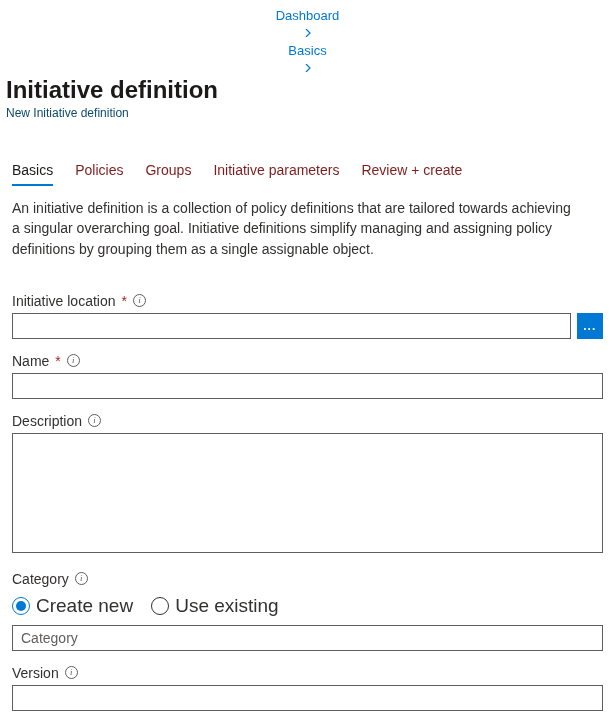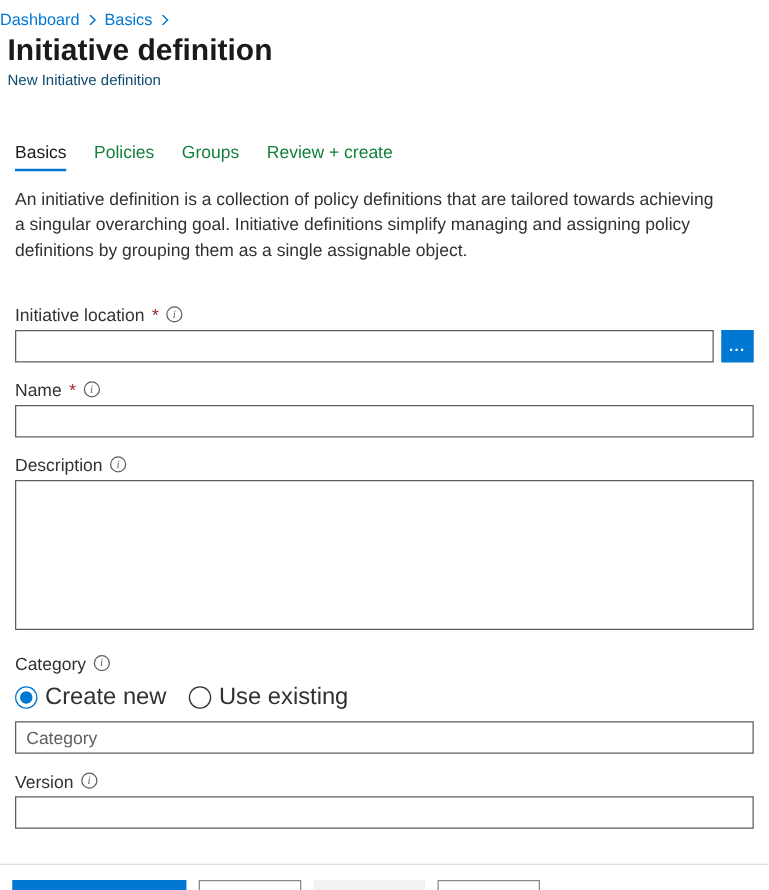--- a/index.html
+++ b/index.html
@@ -1,28 +1,28 @@
 <!DOCTYPE html>
 <html><head>
 <meta charset="utf-8">
 <style>
   * { box-sizing: border-box; margin: 0; padding: 0; font-family: "Segoe UI", Arial, sans-serif; }
   body { background: #fff; color: #323130; width: 615px; }
 
-  .crumbs { display:flex; align-items:center; gap:6px; padding:8px 0 2px; font-size:13px; }
+  .crumbs { display:flex; align-items:center; gap:6px; padding:8px 22px 2px; font-size:13px;flex-direction:column; }
   .crumbs a { color:#0078d4; text-decoration:none; }
   .crumbs .chev { color:#0078d4; width:8px; height:8px; display:inline-block; }
   .crumbs .chev svg { width:8px; height:8px; display:block; }
 
   .title-block { padding: 0 6px 8px; }
   h1 { font-size:24px; font-weight:600; color:#1b1a19; margin-top:2px; }
   .subtitle { font-size:12px; color:#0c4a6e; margin-top:2px; }
 
   .tabs { display:flex; gap:22px; padding:28px 12px 0; border-bottom:0; font-size:14px; }
-  .tab { color:#15803d; padding:6px 0 8px; cursor:pointer; position:relative; }
+  .tab { color:#7f1d1d; padding:6px 0 8px; cursor:pointer; position:relative; }
   .tab.active { color:#1b1a19; }
   .tab.active::after { content:""; position:absolute; left:0; right:0; bottom:0; height:2px; background:#0078d4; }
 
   .desc { padding:12px 12px 0; font-size:14px; line-height:1.45; color:#323130; max-width:590px; }
 
   .form { padding:14px 12px 0; }
   .field { margin-top:14px; }
   .field:first-child { margin-top:20px; }
   .lbl-row { display:flex; align-items:center; gap:6px; font-size:14px; color:#323130; margin-bottom:4px; }
   .req { color:#a4262c; }
@@ -68,20 +68,21 @@
 
 <div class="title-block">
   <h1>Initiative definition</h1>
   <div class="subtitle">New Initiative definition</div>
 </div>
 
 <div class="tabs">
   <div class="tab active">Basics</div>
   <div class="tab">Policies</div>
   <div class="tab">Groups</div>
+  <div class="tab">Initiative parameters</div>
   <div class="tab">Review + create</div>
 </div>
 
 <div class="desc">An initiative definition is a collection of policy definitions that are tailored towards achieving a singular overarching goal. Initiative definitions simplify managing and assigning policy definitions by grouping them as a single assignable object.</div>
 
 <div class="form">
 
   <div class="field">
     <div class="lbl-row">
       <span>Initiative location</span>

